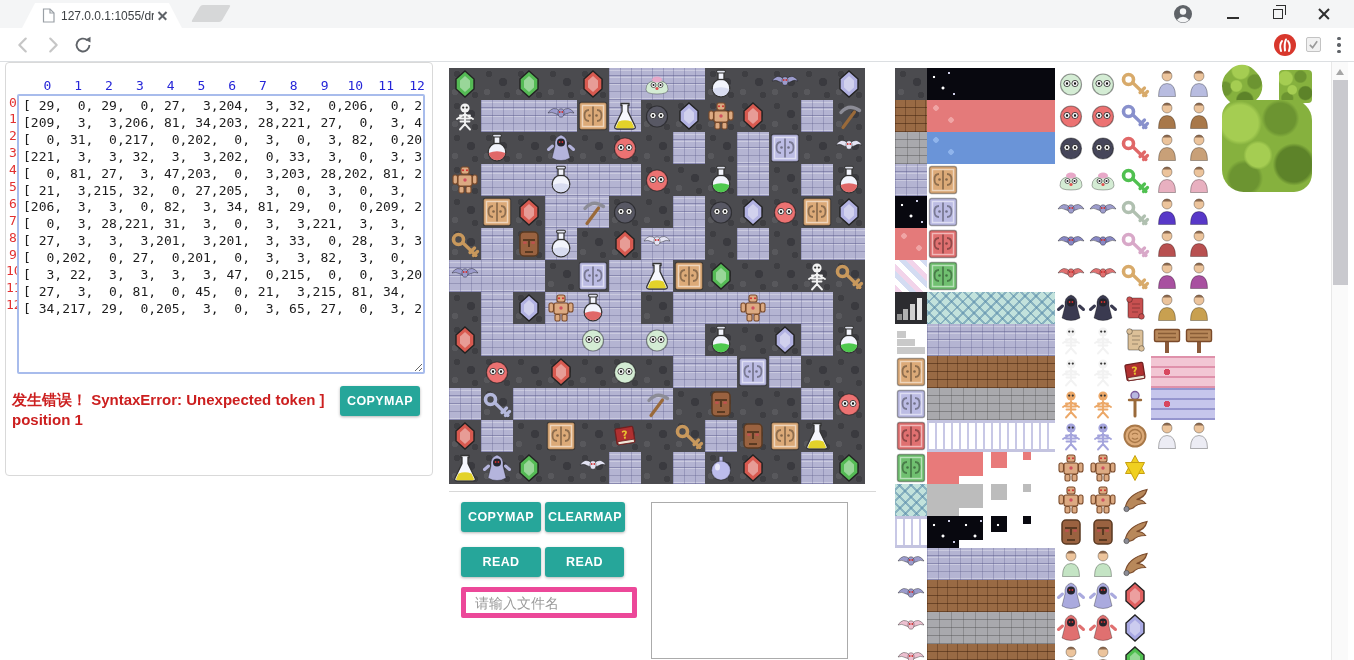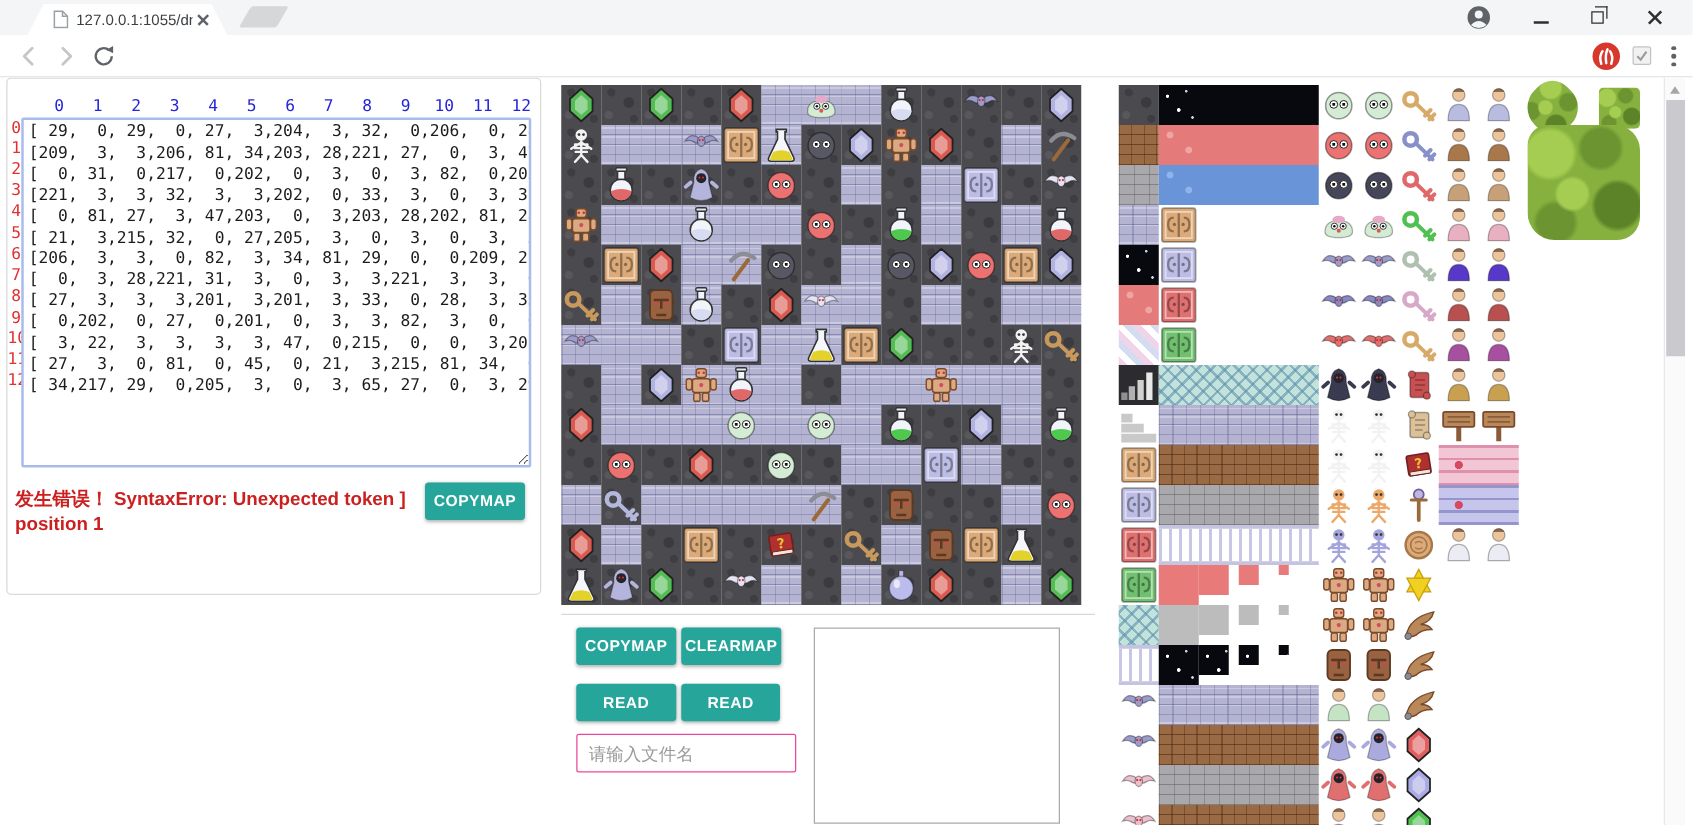--- a/index.html
+++ b/index.html
@@ -65,21 +65,21 @@
 
   #map { position:absolute; left:449px; top:6px; width:416px; height:416px; }
   .cell { position:absolute; width:32px; height:32px; }
   .cell svg { position:absolute; left:0; top:0; }
 
   .divider { position:absolute; left:449px; top:429px; width:427px; height:1px; background:#d8d8d8; }
   .b-clear  { position:absolute; left:461px; top:440px; width:80px; height:30px; }
   .b-export { position:absolute; left:545px; top:440px; width:80px; height:30px; }
   .b-read   { position:absolute; left:461px; top:485px; width:80px; height:30px; }
   .b-write  { position:absolute; left:545px; top:485px; width:79px; height:30px; }
-  .fname { position:absolute; left:461px; top:525px; width:176px; height:31px; border:1px solid #ec4899;
+  .fname { position:absolute; left:461px; top:525px; width:176px; height:31px; border:5px solid #ec4899;
            border-radius:2px; font-size:14px; padding:0 9px; color:#0f172a; outline:none; }
   .fname::placeholder { color:#9a9a9a; }
   .outbox { position:absolute; left:651px; top:440px; width:197px; height:157px; border:1px solid #ababab; background:#fff; }
 
   #tileset { position:absolute; left:895px; top:6px; width:320px; height:608px; }
   .tcell { position:absolute; width:32px; height:32px; }
   .tcell svg { position:absolute; left:0; top:0; }
 
   
   .sw-dark { background-color:#4b4b4f;

